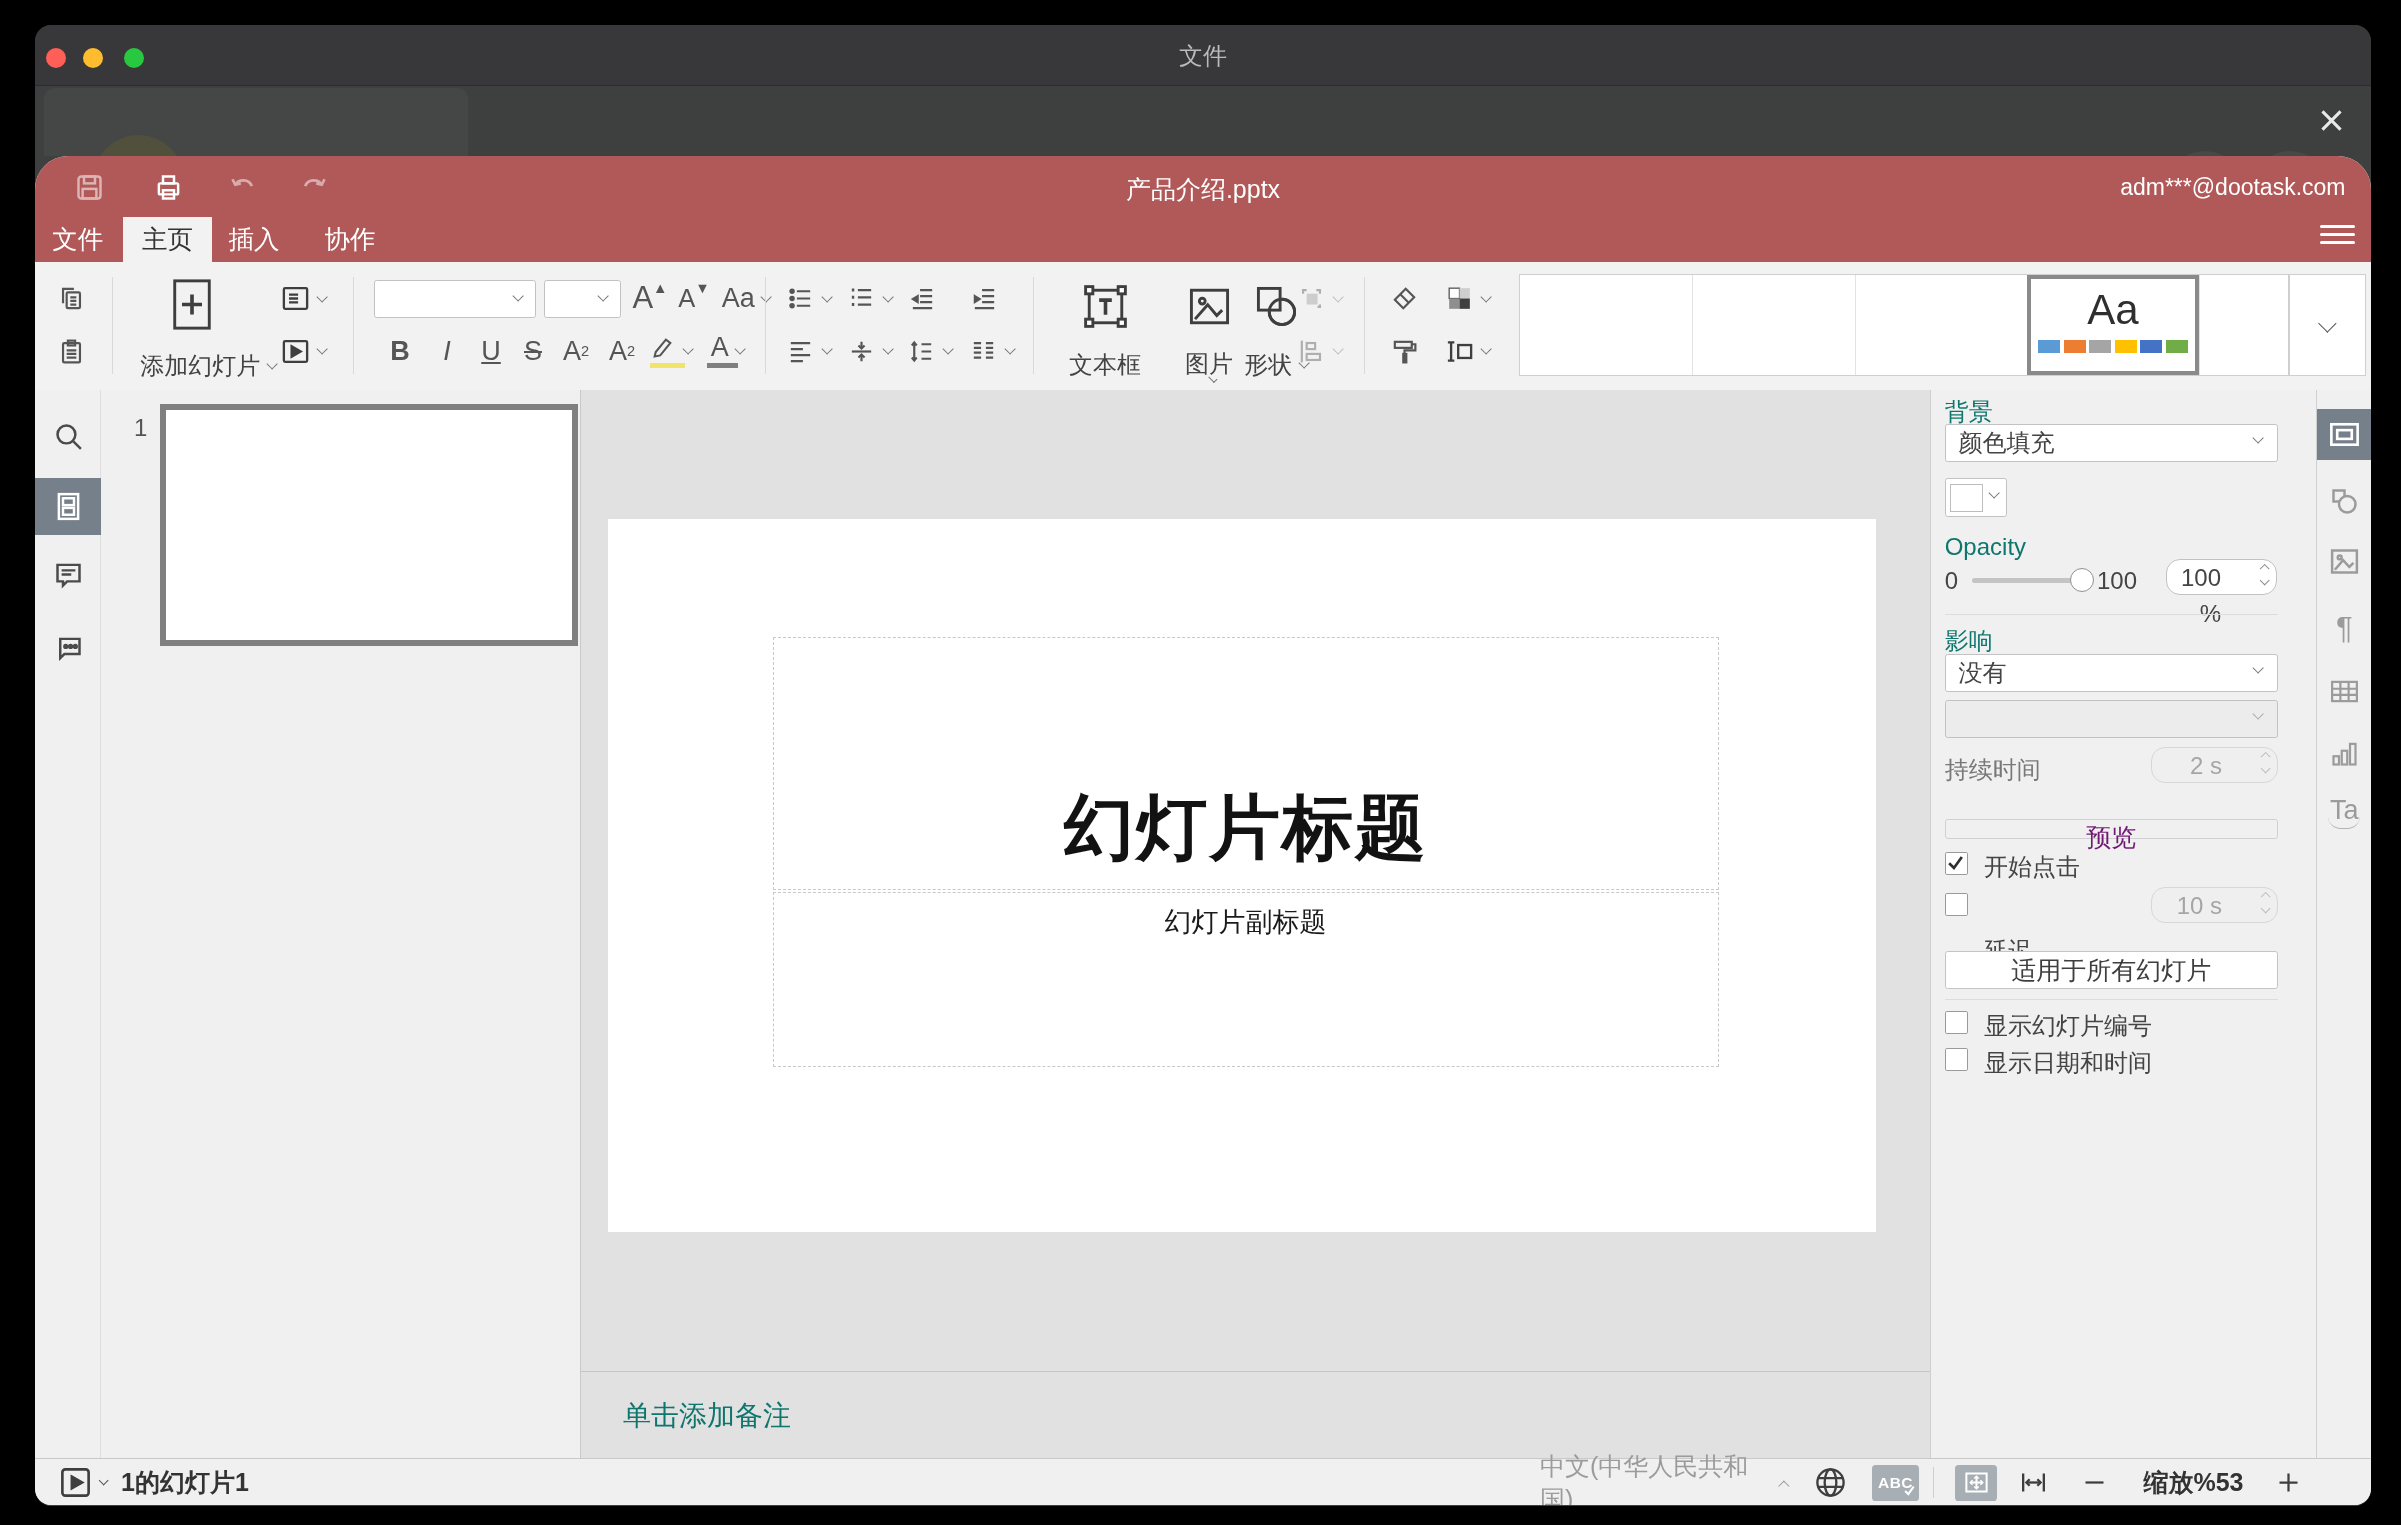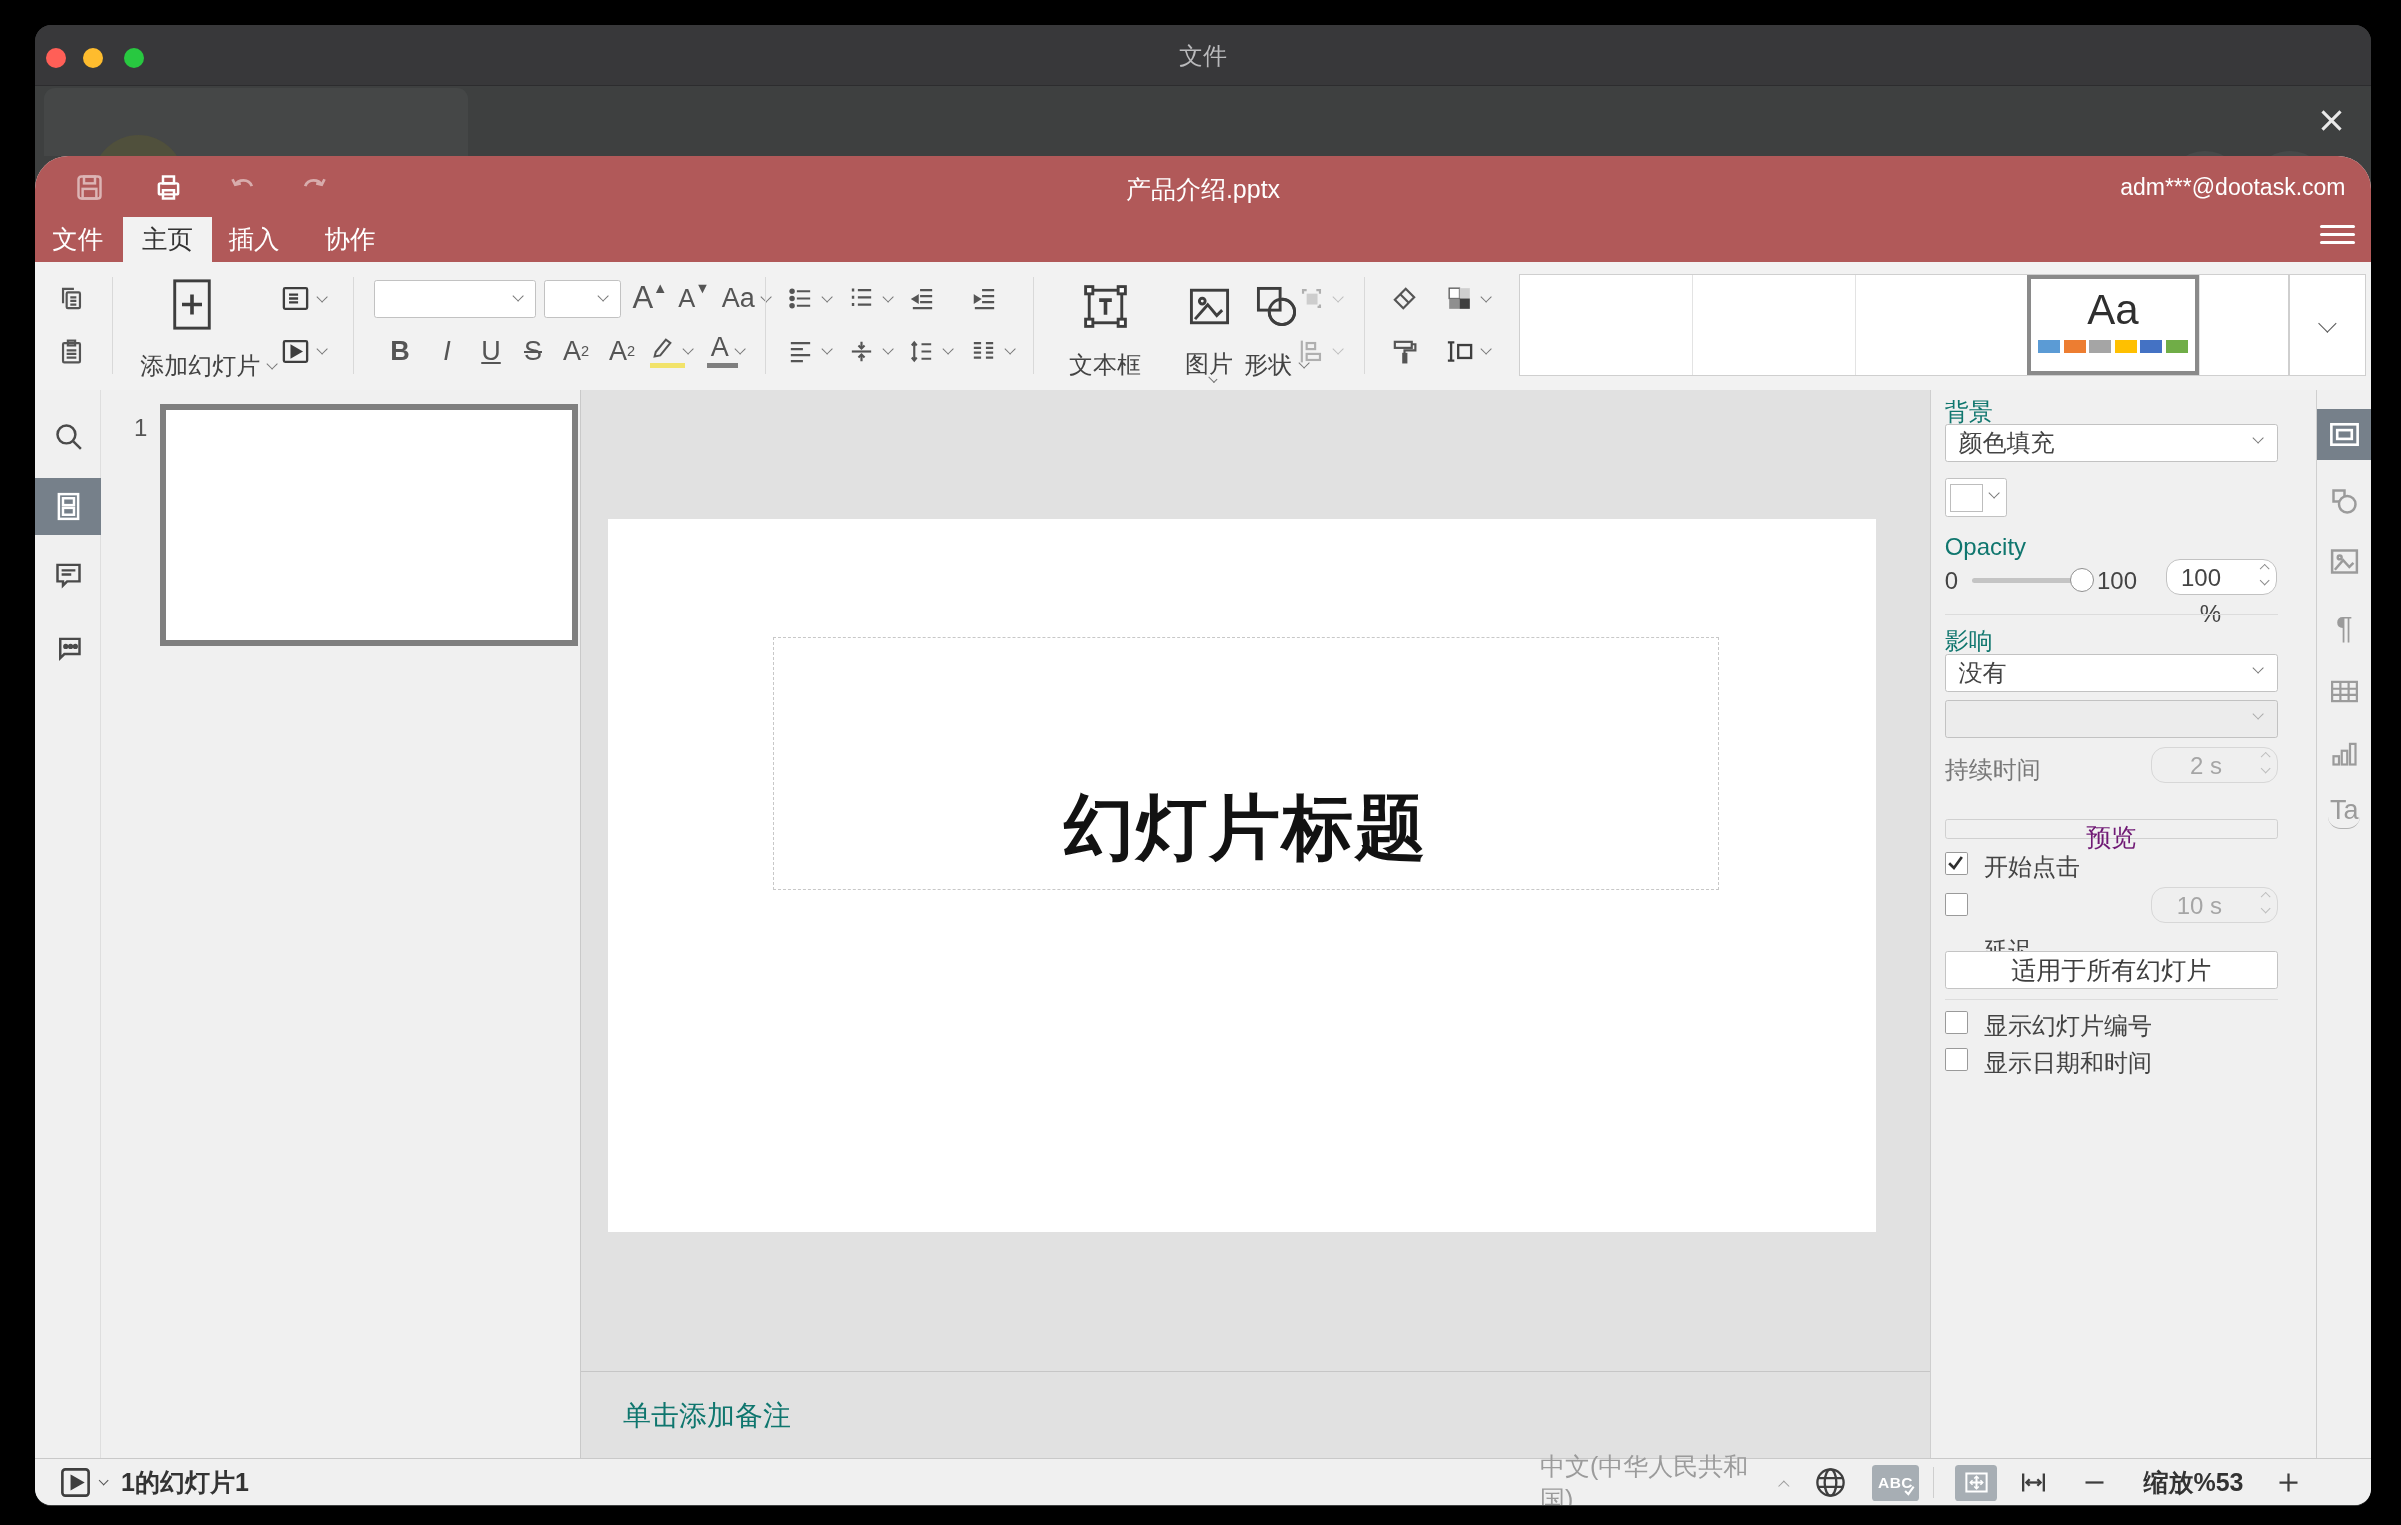--- a/index.html
+++ b/index.html
@@ -498,20 +498,23 @@
         <div class="thumb-box">
             <div class="inner"></div>
           </div>
       </div>
 
       <div class="canvas">
         <div class="slide">
           <div class="ph ph-title">
             <div class="txt">幻灯片标题</div>
           </div>
+          <div class="ph ph-sub">
+            <div class="txt">幻灯片副标题</div>
+          </div>
         </div>
       </div>
 
       <div class="notes">
         <div class="txt">单击添加备注</div>
       </div>
 
       <div class="rpanel">
         <div class="plabel pbold" style="left:13.7px; top:5.5px;">背景</div>
         <div class="pselect" style="top:34px;">

